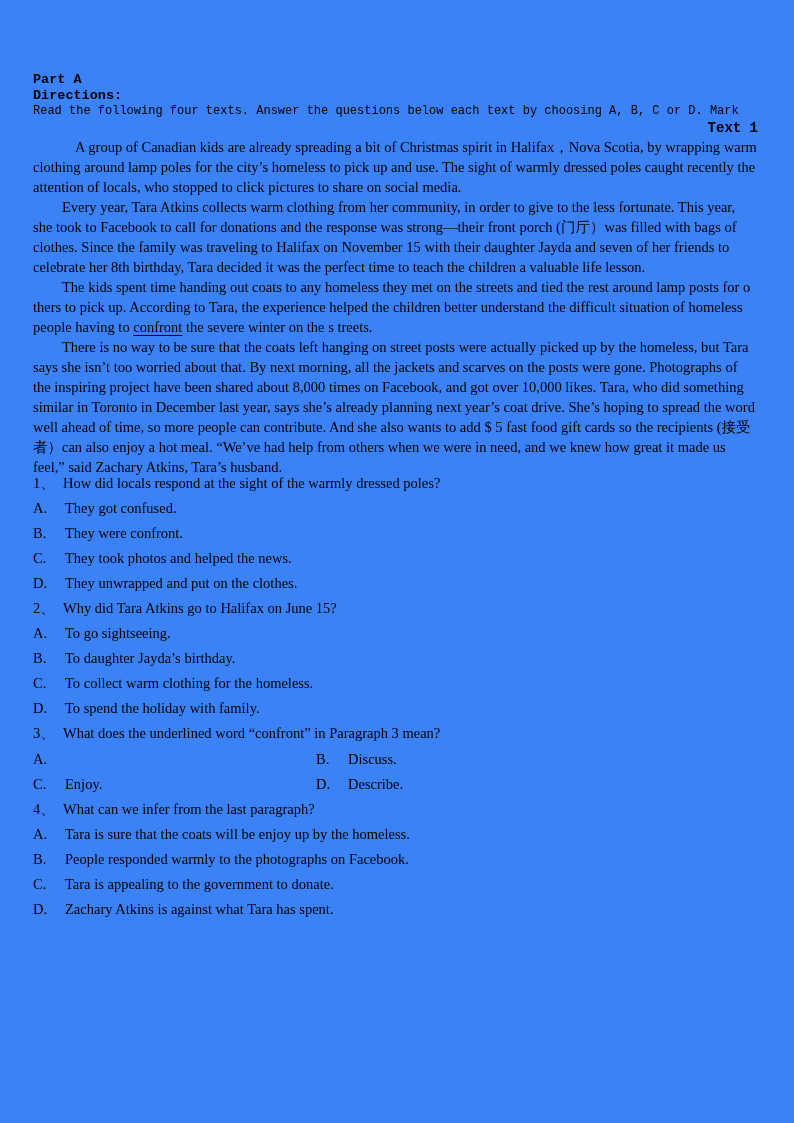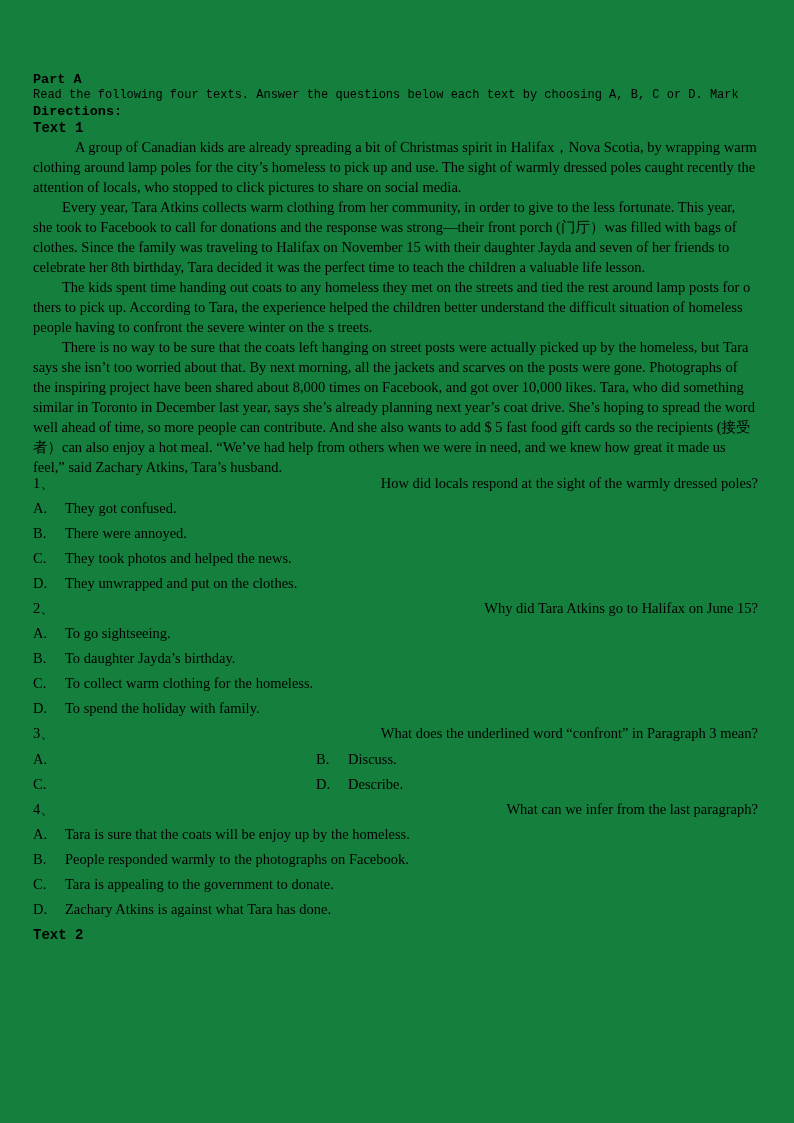--- a/index.html
+++ b/index.html
@@ -1,58 +1,58 @@
 <!DOCTYPE html>
 <html><head>
 <meta charset="utf-8">
 <style>
   * { margin: 0; padding: 0; box-sizing: border-box; }
   html, body { background: #ffffff; }
   .page {
     position: relative;
     width: 794px;
     height: 1123px;
-    background: #15803d;
+    background: #3b82f6;
     color: #000000;
     padding: 72px 36px 0 33px;
     font-family: "Liberation Serif", "DejaVu Serif", serif;
     font-size: 14.5px;
     overflow: hidden;
   }
   .mono { font-family: "Liberation Mono", "DejaVu Sans Mono", monospace; }
   .hb { font-weight: bold; font-size: 13.5px; line-height: 16px; }
   .dir { font-size: 12px; line-height: 15.5px; white-space: nowrap; }
   .title {
     font-weight: bold;
     font-size: 14px;
     line-height: 17px;
-    text-align: left;
+    text-align: right;
   }
   .para { line-height: 20px; text-indent: 29px; }
   .p-first { text-indent: 42px; }
-  .u { text-underline-offset: 3px; text-align: center; }
+  .u { text-decoration: underline; text-underline-offset: 3px; text-align: center; }
   .questions { margin-top: -6px; }
   .qrow { display: flex; line-height: 25.1px; }
   .qnum { flex: 0 0 30px; width: 30px; }
-  .qtext { flex: 1; text-align: right; }
+  .qtext { flex: 1; }
   .opt { display: flex; line-height: 25.1px; }
   .optl { flex: 0 0 32px; width: 32px; }
   .optt { flex: 1; }
   .opt-grid { display: grid; grid-template-columns: 283px 1fr; }
   .footer-title { margin-top: 5px; }
 </style>
 </head>
 <body>
 
 <div class="page">
 
   <header>
     <div class="mono hb">Part A</div>
+    <div class="mono hb">Directions:</div>
     <div class="mono dir">Read the following four texts. Answer the questions below each text by choosing A, B, C or D. Mark</div>
-    <div class="mono hb">Directions:</div>
   </header>
 
   <h2 class="mono title">Text 1</h2>
 
   <section>
     <p class="para p-first">A group of Canadian kids are already spreading a bit of Christmas spirit in Halifax，Nova Scotia, by wrapping warm clothing around lamp poles for the city’s homeless to pick up and use. The sight of warmly dressed poles caught recently the attention of locals, who stopped to click pictures to share on social media.</p>
     <p class="para">Every year, Tara Atkins collects warm clothing from her community, in order to give to the less fortunate. This year, she took to Facebook to call for donations and the response was strong—their front porch (门厅）was filled with bags of clothes. Since the family was traveling to Halifax on November 15 with their daughter Jayda and seven of her friends to celebrate her 8th birthday, Tara decided it was the perfect time to teach the children a valuable life lesson.</p>
     <p class="para"><span>The kids spent time handing out coats to any homeless they met on the streets and tied the rest around lamp posts for o thers to pick up. According to Tara, the experience helped the children better understand the difficult situation of homeless people having to </span><span class="u">confront</span><span> the severe winter on the s treets.</span></p>
     <p class="para">There is no way to be sure that the coats left hanging on street posts were actually picked up by the homeless, but Tara says she isn’t too worried about that. By next morning, all the jackets and scarves on the posts were gone. Photographs of the inspiring project have been shared about 8,000 times on Facebook, and got over 10,000 likes. Tara, who did something similar in Toronto in December last year, says she’s already planning next year’s coat drive. She’s hoping to spread the word well ahead of time, so more people can contribute. And she also wants to add $ 5 fast food gift cards so the recipients (接受者）can also enjoy a hot meal. “We’ve had help from others when we were in need, and we knew how great it made us feel,” said Zachary Atkins, Tara’s husband.</p>
   </section>
@@ -63,21 +63,21 @@
       <div class="qrow">
         <span class="qnum">1、</span>
         <span class="qtext">How did locals respond at the sight of the warmly dressed poles?</span>
       </div>
       <div class="opt">
         <span class="optl">A.</span>
         <span class="optt">They got confused.</span>
       </div>
       <div class="opt">
         <span class="optl">B.</span>
-        <span class="optt">There were annoyed.</span>
+        <span class="optt">They were confront.</span>
       </div>
       <div class="opt">
         <span class="optl">C.</span>
         <span class="optt">They took photos and helped the news.</span>
       </div>
       <div class="opt">
         <span class="optl">D.</span>
         <span class="optt">They unwrapped and put on the clothes.</span>
       </div>
     </div>
@@ -113,20 +113,21 @@
       <div class="opt-grid">
         <div class="opt">
           <span class="optl">A.</span>
         </div>
         <div class="opt">
           <span class="optl">B.</span>
           <span class="optt">Discuss.</span>
         </div>
         <div class="opt">
           <span class="optl">C.</span>
+          <span class="optt">Enjoy.</span>
         </div>
         <div class="opt">
           <span class="optl">D.</span>
           <span class="optt">Describe.</span>
         </div>
       </div>
     </div>
 
     <div>
       <div class="qrow">
@@ -140,21 +141,20 @@
       <div class="opt">
         <span class="optl">B.</span>
         <span class="optt">People responded warmly to the photographs on Facebook.</span>
       </div>
       <div class="opt">
         <span class="optl">C.</span>
         <span class="optt">Tara is appealing to the government to donate.</span>
       </div>
       <div class="opt">
         <span class="optl">D.</span>
-        <span class="optt">Zachary Atkins is against what Tara has done.</span>
+        <span class="optt">Zachary Atkins is against what Tara has spent.</span>
       </div>
     </div>
 
   </section>
 
-  <h2 class="mono title footer-title">Text 2</h2>
 
 </div>
 
 </body></html>

